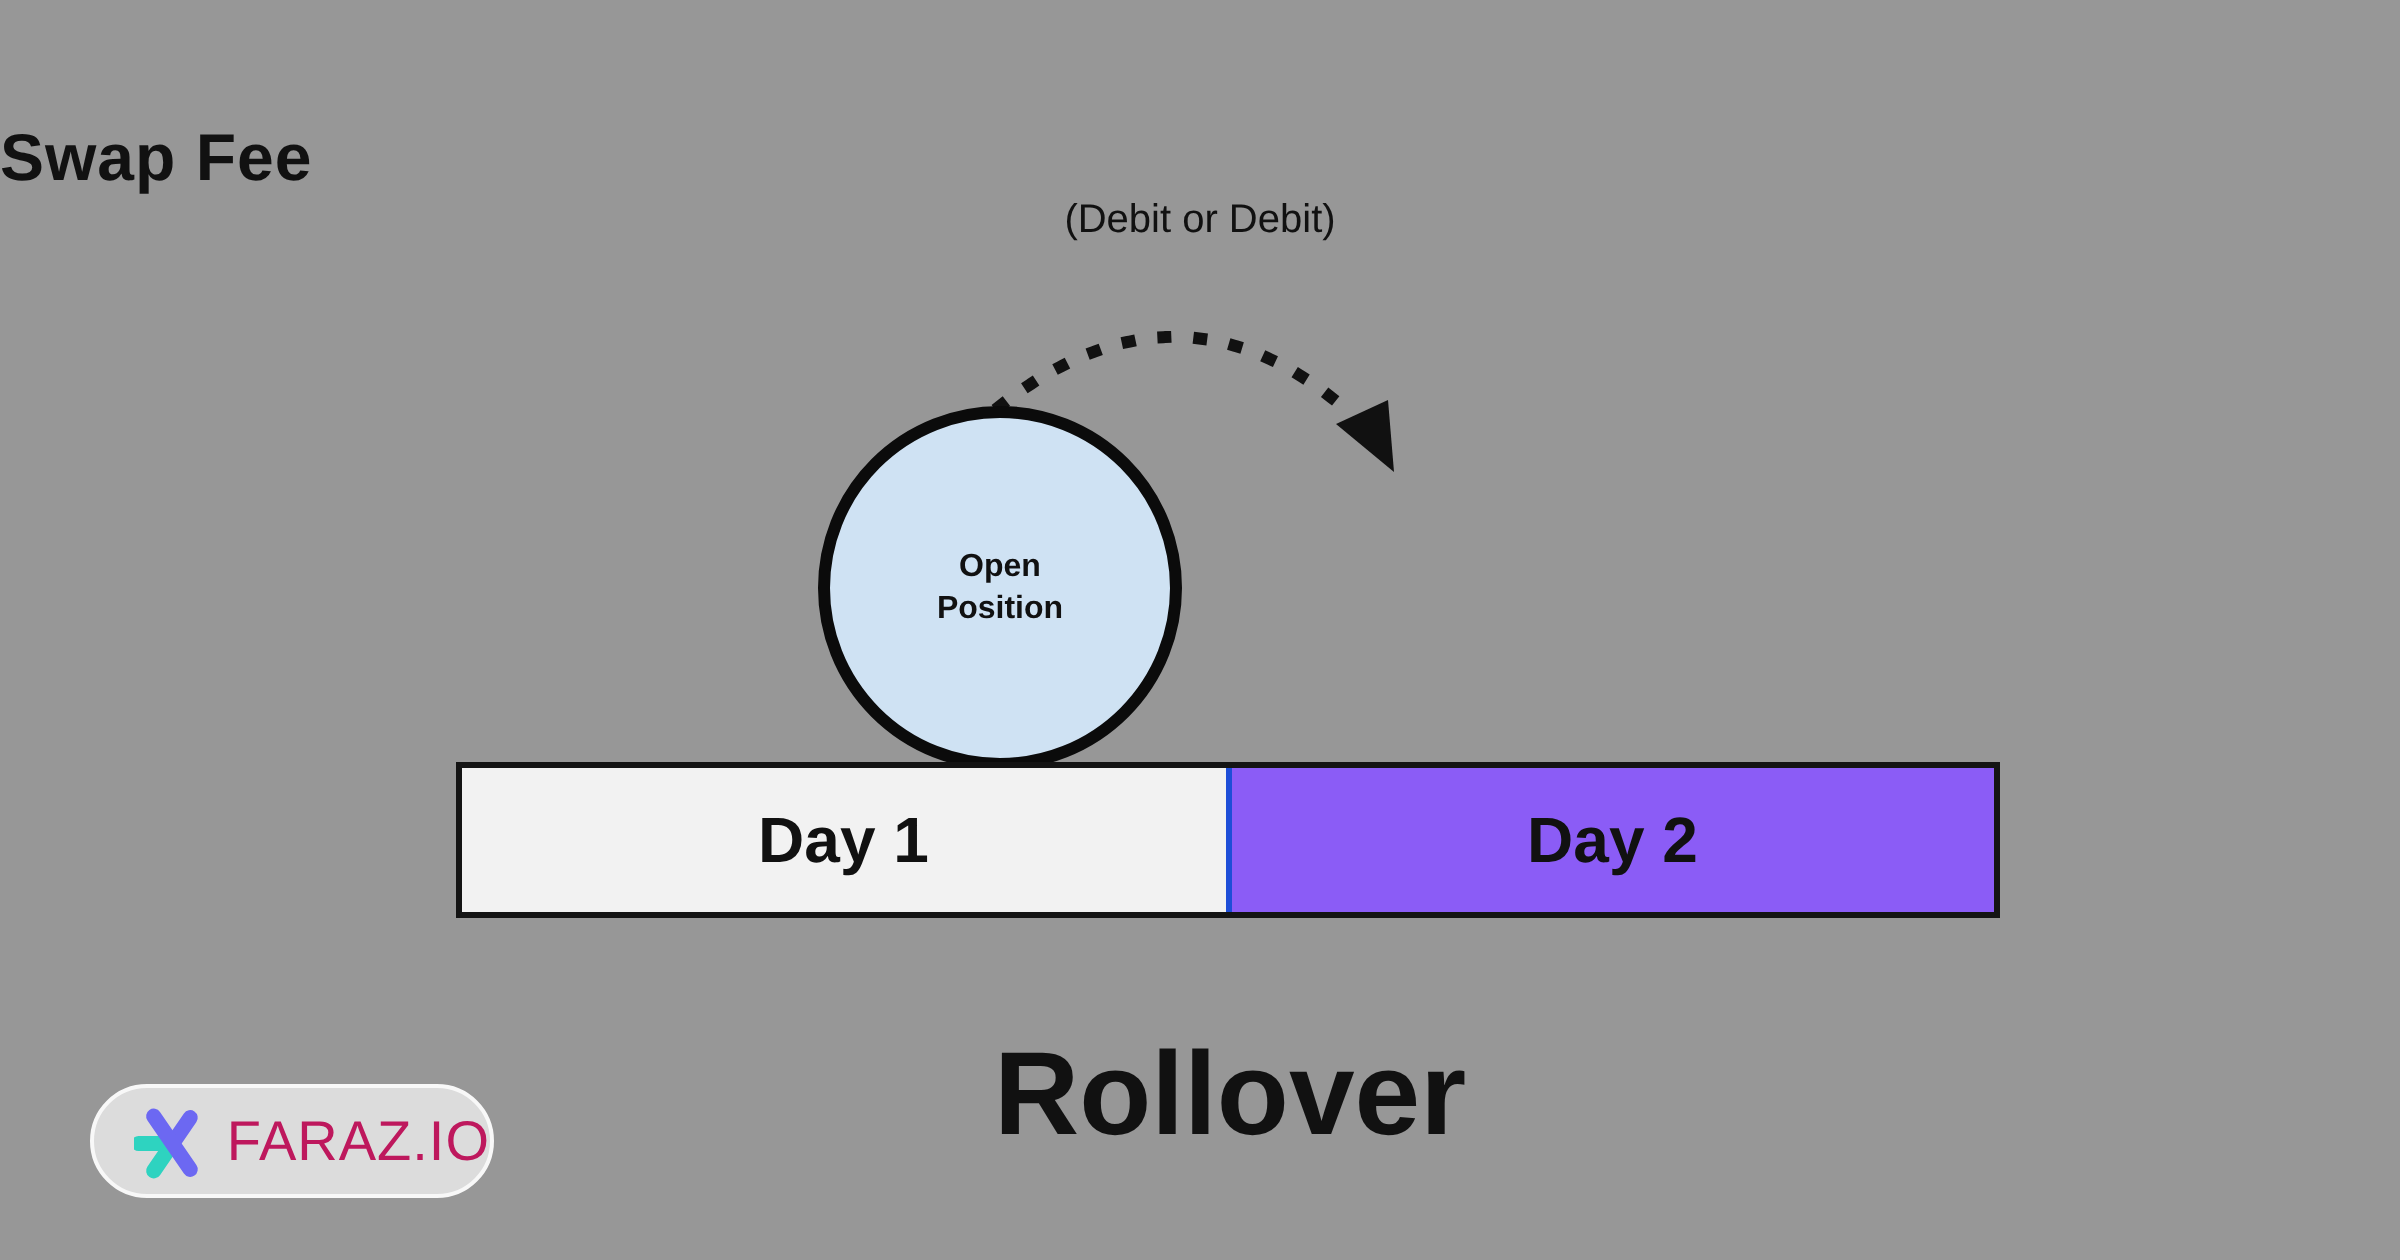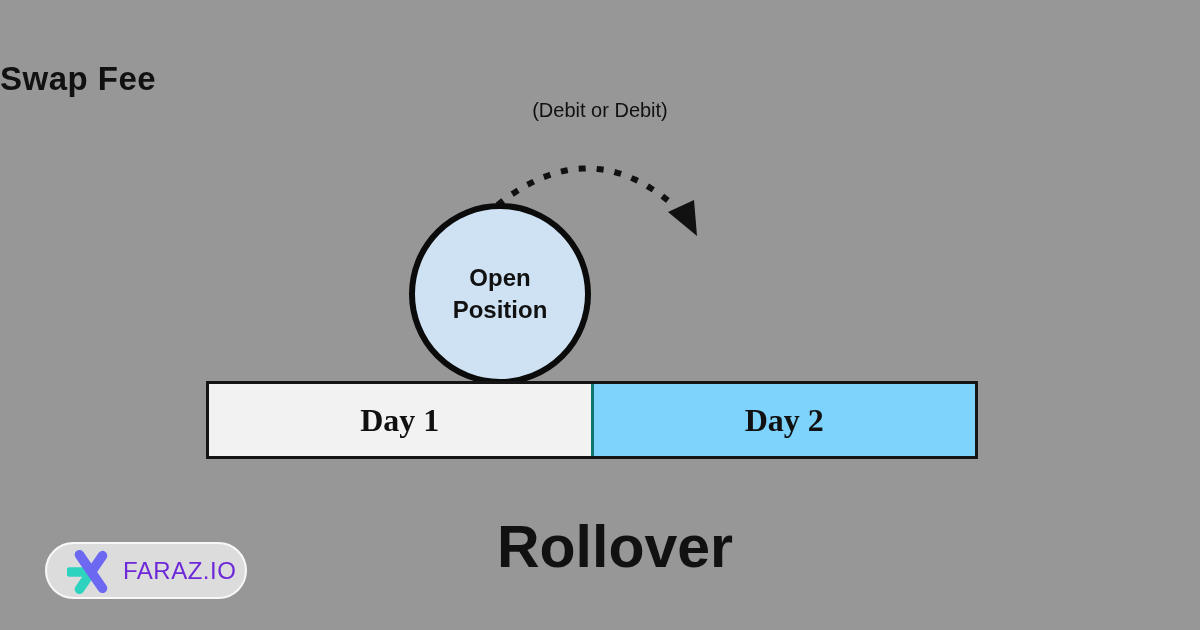--- a/index.html
+++ b/index.html
@@ -16,44 +16,44 @@
     position:absolute;left:0;top:99px;width:1200px;text-align:center;
     font-size:20px;line-height:1.1;
   }
   .arrow-svg{position:absolute;left:0;top:0;width:1200px;height:630px;}
   .open-circle{
     position:absolute;left:409px;top:203px;width:182px;height:182px;
     box-sizing:border-box;border:6px solid #0b0b0b;border-radius:50%;
     background:#cfe2f3;display:flex;align-items:center;justify-content:center;
   }
   .open-circle .label{
-    text-align:center;font-weight:bold;font-size:24px;line-height:1.32;
+    text-align:center;font-weight:bold;font-size:16px;line-height:1.32;
     white-space:pre-line;
   }
   .timeline{
-    position:absolute;left:206px;top:381px;width:772px;height:78px;
-    box-sizing:border-box;border:3px solid #141414;display:flex;font-family:Liberation Serif, serif;
+    position:absolute;left:228px;top:381px;width:772px;height:78px;
+    box-sizing:border-box;border:3px solid #141414;display:flex;
   }
   .day{
     flex:1;display:flex;align-items:center;justify-content:center;
     font-size:32px;font-weight:bold;
   }
   .day-1{background:#f2f2f2;}
-  .day-2{background:#7dd3fc;border-left:3px solid #0f766e;}
+  .day-2{background:#8b5cf6;border-left:3px solid #1d4ed8;}
   .caption{
     position:absolute;left:0;top:518px;width:1200px;text-align:center;
     font-size:59px;font-weight:bold;line-height:1.0;padding-left:15px;
   }
   .brand-pill{
     position:absolute;left:45px;top:542px;width:202px;height:57px;
     box-sizing:border-box;background:#dcdcdc;border:2px solid #f8f8f8;
     border-radius:29px;display:flex;align-items:center;padding-left:20px;
   }
   .brand-text{
-    font-size:24px;color:#6d28d9;letter-spacing:.5px;margin-left:10px;
+    font-size:28px;color:#be185d;letter-spacing:.5px;margin-left:10px;
     font-weight:normal;
   }
 </style>
 </head>
 <body>
 
 <div class="canvas">
 
   <div class="swap-title">Swap Fee</div>
 

